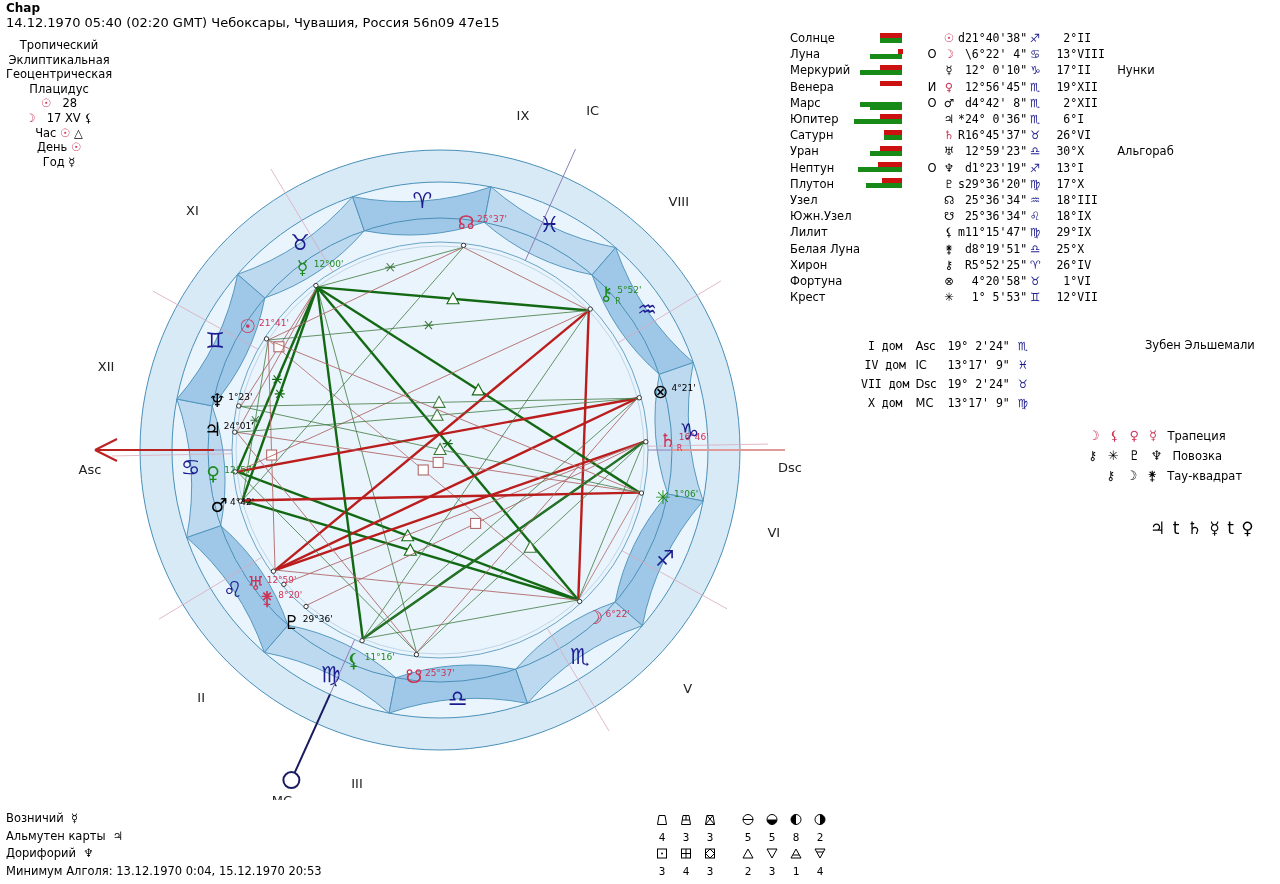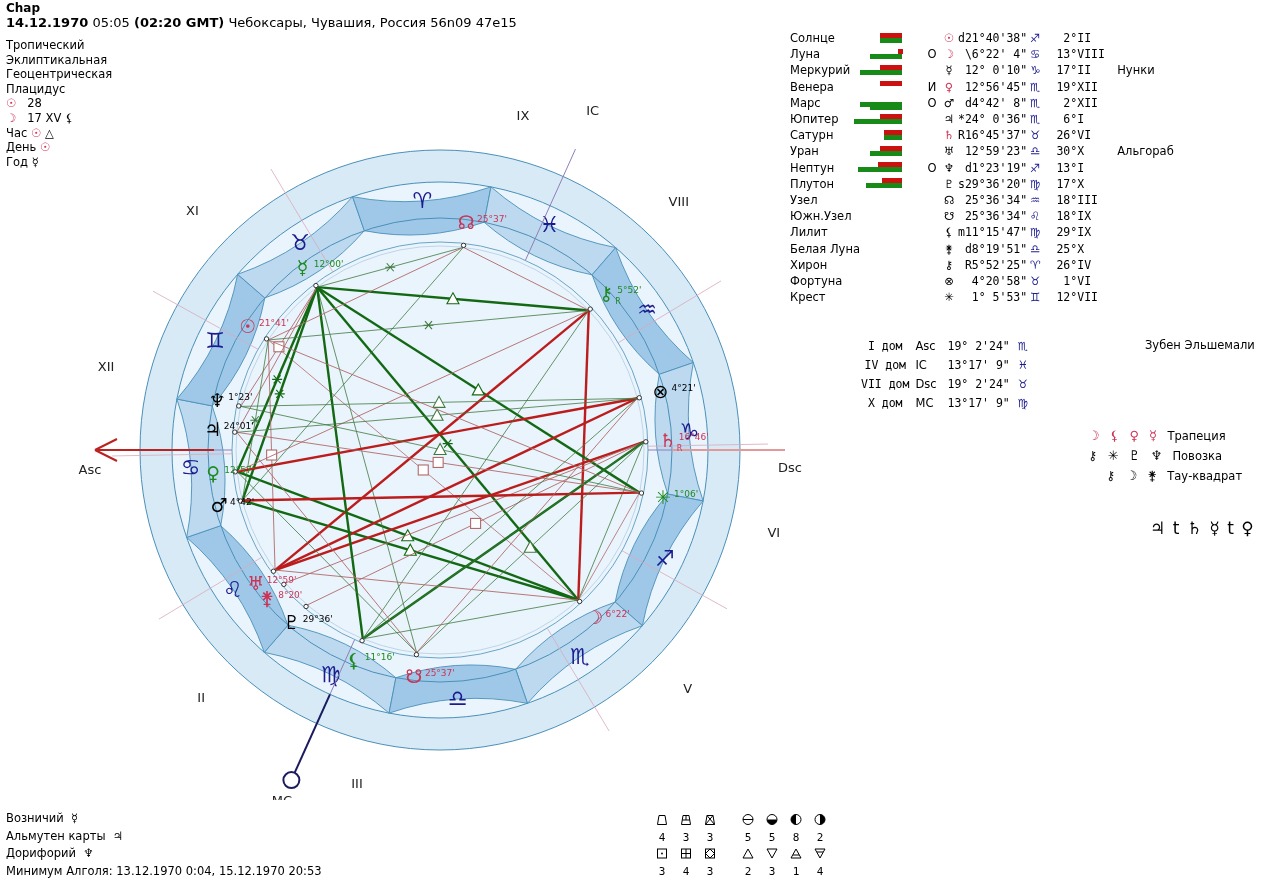--- a/index.html
+++ b/index.html
@@ -7,25 +7,25 @@
     width:1280px;height:884px;position:relative;overflow:hidden;
     font-family:"DejaVu Sans","Liberation Sans",sans-serif;
     color:#000;
   }
   .abs{position:absolute;}
 
   
   #header{left:6px;top:2px;width:760px;}
   #chart-title{font-size:12px;font-weight:bold;line-height:13px;}
   #chart-subtitle{font-size:13px;line-height:16px;white-space:nowrap;}
-  #chart-subtitle .b{font-weight:bold;}
+  #chart-subtitle .b{font-weight:normal;}
   #chart-subtitle .n{font-weight:normal;}
 
   #meta-list{left:6px;top:38px;font-size:11.5px;line-height:14.6px;}
-  #meta-list div{white-space:nowrap;}
+  #meta-list div{white-space:nowrap;text-align:center;}
   .sym{font-family:"DejaVu Sans",sans-serif;}
   .red{color:#cc3355;}
   .blu{color:#1b1b8f;}
 
   
   #footer-left{left:6px;top:810px;font-size:11.5px;line-height:17.5px;}
   #footer-left div{white-space:nowrap;}
 
   
   #stats{left:650px;top:812px;font-size:11px;}
@@ -83,21 +83,21 @@
   #wheel{left:0px;top:80px;width:820px;height:720px;}
   #wheel svg{display:block;}
 </style>
 </head>
 <body>
 
 <div class="abs" id="header">
   <div id="chart-title">Chap</div>
   <div id="chart-subtitle">
     <span class="b">14.12.1970</span>
-    <span class="n">05:05</span>
+    <span class="n">05:40</span>
     <span class="b">(02:20 GMT)</span>
     <span class="n">Чебоксары, Чувашия, Россия 56n09  47e15</span>
   </div>
 </div>
 
 <div class="abs" id="meta-list">
   <div>Тропический</div>
   <div>Эклиптикальная</div>
   <div>Геоцентрическая</div>
   <div>Плацидус</div>

